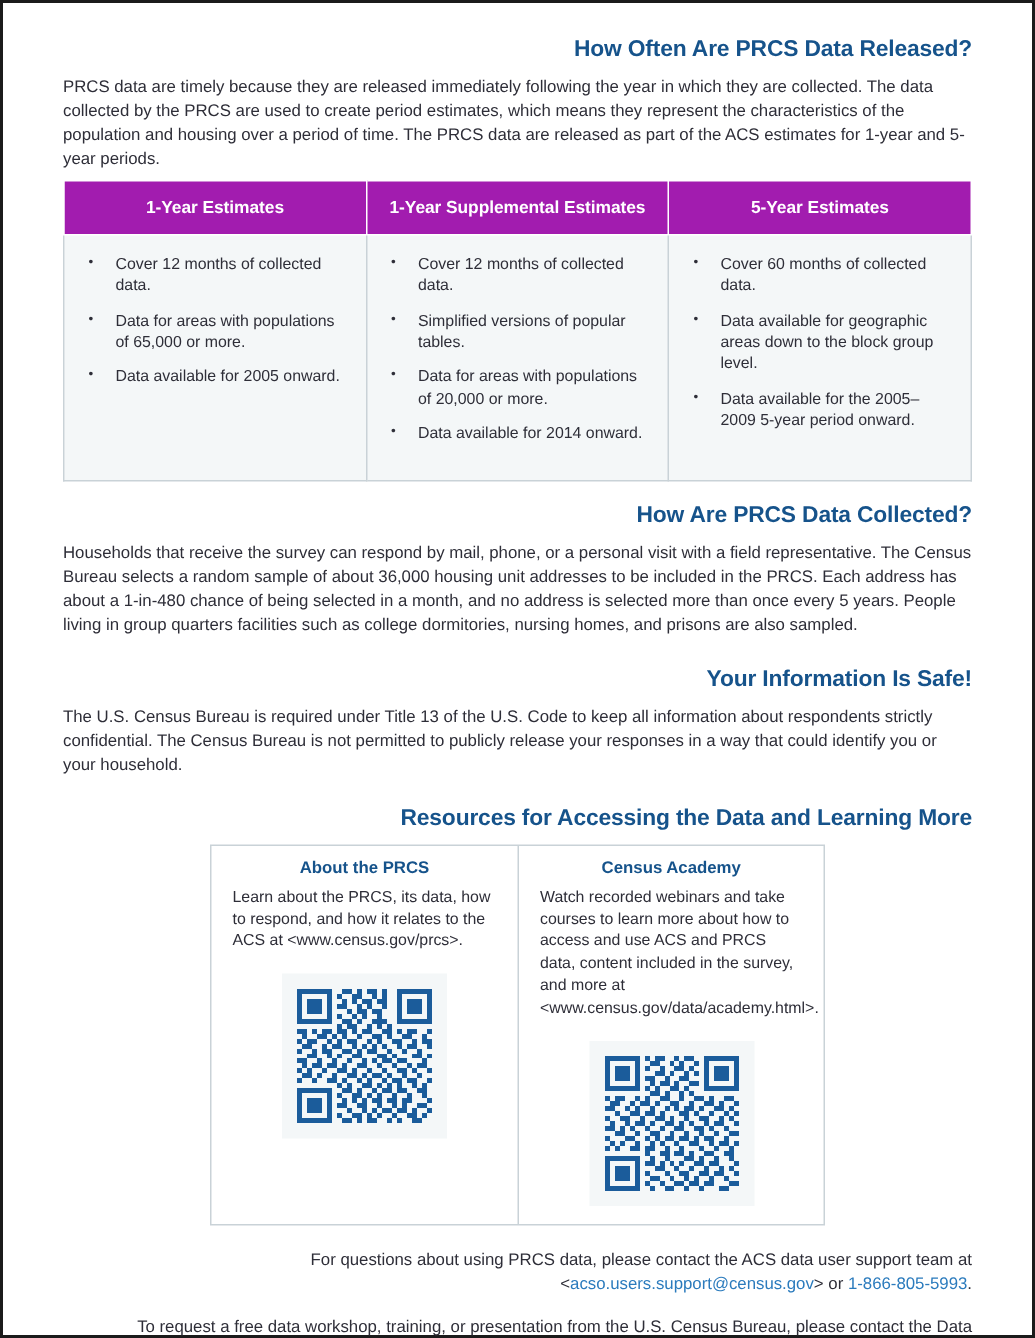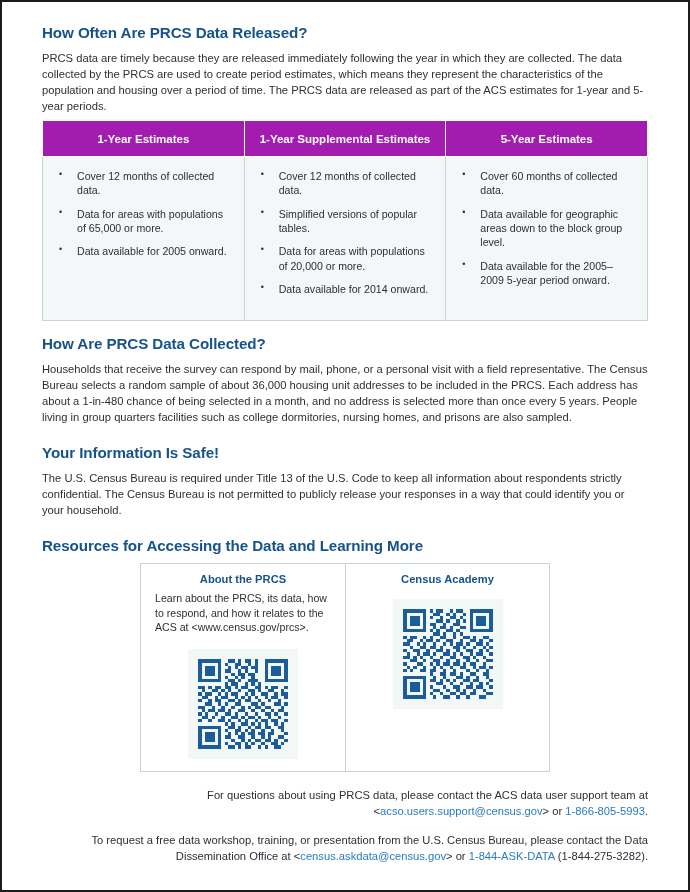--- a/index.html
+++ b/index.html
@@ -16,21 +16,21 @@
     position: relative;
     width: 690px;
     height: 892px;
     background: #ffffff;
     border: 2px solid #1b1b1b;
     padding: 22px 40px 0 40px;
   }
 
   
   .section-heading {
-    text-align: left;
+    text-align: right;
     color: #16538b;
     font-size: 15.2px;
     font-weight: bold;
     letter-spacing: -0.1px;
     margin: 0 0 9px 0;
     line-height: 1.2;
   }
   .section-heading.tight { margin-bottom: 8px; }
 
   
@@ -412,20 +412,21 @@
                 <rect x="21" y="27" width="1" height="1"></rect>
                 <rect x="24" y="27" width="2" height="1"></rect>
             </g>
           </svg>
         </div>
       </div>
     </div>
 
     <div class="res-col">
       <div class="res-title">Census Academy</div>
+      <p class="res-text">Watch recorded webinars and take courses to learn more about how to access and use ACS and PRCS data, content included in the survey, and more at &lt;www.census.gov/data/academy.html&gt;.</p>
       <div class="qr-wrap">
         <div class="qr">
           <svg viewBox="0 0 29 29" shape-rendering="crispEdges">
             <rect width="29" height="29" fill="#f4f7f8"></rect>
             <g fill="#1b5c9b">
               <rect x="1" y="1" width="7" height="1"></rect>
                 <rect x="1" y="2" width="1" height="5"></rect>
                 <rect x="7" y="2" width="1" height="5"></rect>
                 <rect x="1" y="7" width="7" height="1"></rect>
                 <rect x="3" y="3" width="3" height="3"></rect>

